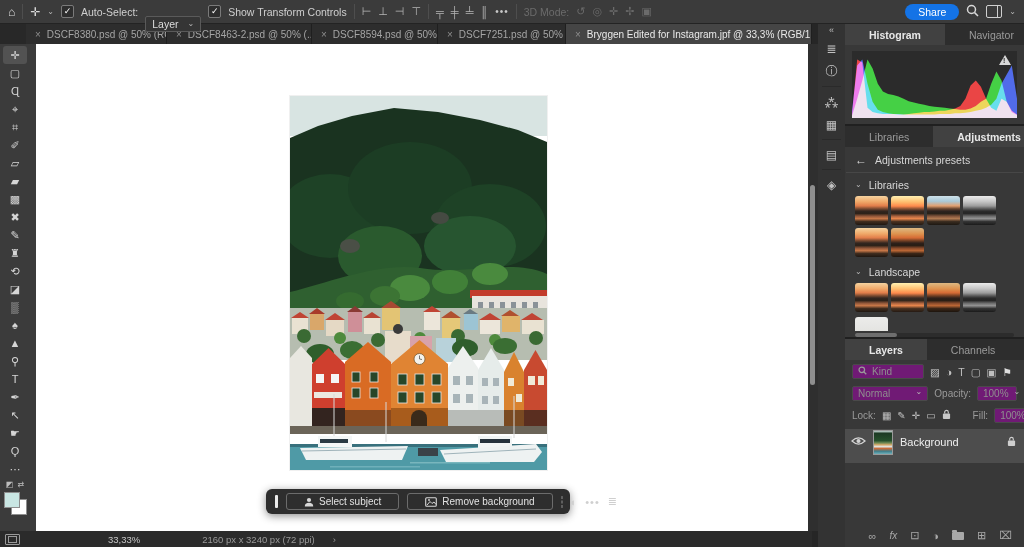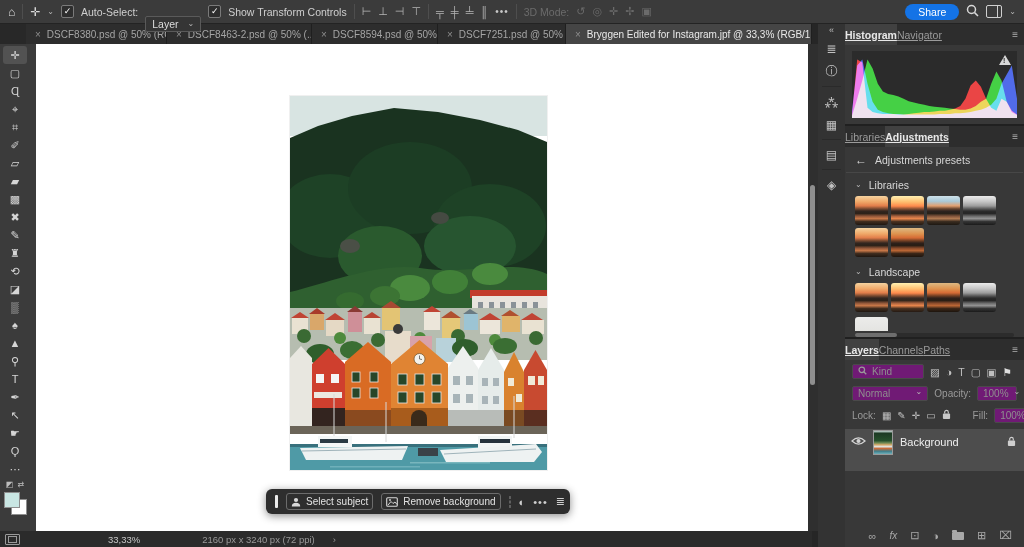--- a/index.html
+++ b/index.html
@@ -47,36 +47,36 @@
   .photo{position:absolute;left:254px;top:52px;width:257px;height:374px;box-shadow:0 0 0 1px rgba(0,0,0,.06);}
   .photo svg{display:block;width:100%;height:100%;}
   .scroll-gutter{position:absolute;left:808px;top:44px;width:10px;height:487px;background:#2f2f2f;}
   .vthumb{position:absolute;left:2px;top:141px;width:5px;height:200px;background:#8f8f8f;border-radius:3px;}
   
   .taskbar{position:absolute;left:266px;top:489px;width:304px;height:25px;background:#2e2e2e;border-radius:6px;
       box-shadow:0 2px 8px rgba(0,0,0,.45);display:flex;align-items:center;gap:8px;padding:0 9px;
       box-sizing:border-box;font-size:10px;z-index:6;}
   .grab{width:3px;height:13px;background:#ececec;border-radius:1px;flex:0 0 3px;}
   .task-btn{display:flex;align-items:center;gap:5px;border:1px solid #6c6c6c;border-radius:3px;
-      padding:2px 4px;color:#e2e2e2;white-space:nowrap;}
+      padding:2px 17px;color:#e2e2e2;white-space:nowrap;}
   .tb-dashed{width:10px;height:10px;border:1px dashed #5f5f5f;border-radius:2px;}
   .tb-icon{color:#cfcfcf;font-size:11px;}
   
   .dock{position:absolute;left:818px;top:24px;width:27px;height:523px;background:#333333;display:flex;
       flex-direction:column;align-items:center;padding-top:1px;box-sizing:border-box;}
   .dock-exp{color:#bdbdbd;font-size:9px;height:12px;}
   .dock-icon{width:23px;height:21px;display:flex;align-items:center;justify-content:center;color:#c2c2c2;
       font-size:12px;flex:0 0 21px;margin:1px 0;}
   .dock-sep{width:19px;height:1px;background:#2a2a2a;margin:3px 0;}
   
   .rightcol{position:absolute;left:845px;top:24px;width:179px;height:523px;background:#202020;display:flex;
       flex-direction:column;gap:2px;font-size:10.5px;}
   .panel{background:#383838;overflow:hidden;}
   .panel-tabs{display:flex;align-items:stretch;height:21px;background:#2d2d2d;}
-  .ptab{padding:0 0;display:flex;align-items:center;color:#9b9b9b;text-decoration:underline;}
+  .ptab{padding:0 24px;display:flex;align-items:center;color:#9b9b9b;}
   .ptab.active{background:#414141;color:#e8e8e8;font-weight:bold;}
   .pmenu{margin-left:auto;margin-right:6px;align-self:center;color:#b0b0b0;font-size:10px;}
   .p1{height:100px;}
   .histo-wrap{margin:6px 7px;background:#2b2b2b;position:relative;height:67px;}
   .histo-wrap svg{display:block;width:100%;height:100%;}
   .warn{position:absolute;right:6px;top:4px;width:0;height:0;border-left:6px solid transparent;
       border-right:6px solid transparent;border-bottom:10px solid #d8d8d8;}
   .warn span{position:absolute;left:-2px;top:2px;color:#2b2b2b;font-size:7px;font-weight:bold;}
   .p2{height:211px;display:flex;flex-direction:column;}
   .backrow{display:flex;align-items:center;gap:8px;padding:6px 10px 5px;color:#d6d6d6;}
@@ -100,21 +100,21 @@
   .ctrl{border:1px solid #4a4a4a;background:#701a75;border-radius:2px;color:#8f8f8f;font-size:10px;
       padding:1px 5px;display:flex;align-items:flex-start;gap:5px;box-sizing:border-box;}
   .kindbox{width:72px;}
   .kindbox .mag{flex:0 0 auto;}
   .fic{color:#c0c0c0;font-size:10.5px;}
   .lbl{color:#9a9a9a;font-size:10px;}
   .blendbox{width:86px;justify-content:space-between;}
   .valbox{width:40px;justify-content:space-between;}
   .lockrow .fic{font-size:10px;}
   .layer-row{display:flex;align-items:center;gap:7px;height:26px;background:#4d4d4d;margin-top:3px;
-      padding:0 8px 16px 6px;}
+      padding:0 8px 8px 6px;}
   .layer-thumb{width:20px;height:25px;border:1px solid #9a9a9a;box-sizing:border-box;
       background:linear-gradient(180deg,#cfe0dd 0%,#1d3a24 10%,#26502c 42%,#6f8a54 52%,#d8a96a 60%,#e0e5e2 68%,#c96b3a 76%,#3f7d8a 88%,#6fb0ba 100%);}
   .layer-name{color:#efefef;font-size:11px;flex:1;}
   .p3-fill{flex:1;}
   .p3-bottom{display:flex;align-items:center;justify-content:flex-end;gap:13px;padding:3px 12px 5px;
       color:#a8a8a8;font-size:11px;}
   .fx{font-style:italic;font-size:10px;}
   .folder-icon{width:12px;height:8px;background:#a8a8a8;border-radius:1px;position:relative;display:inline-block;}
   .folder-icon:before{content:"";position:absolute;left:0;top:-2px;width:5px;height:2px;background:#a8a8a8;
       border-radius:1px 1px 0 0;}

